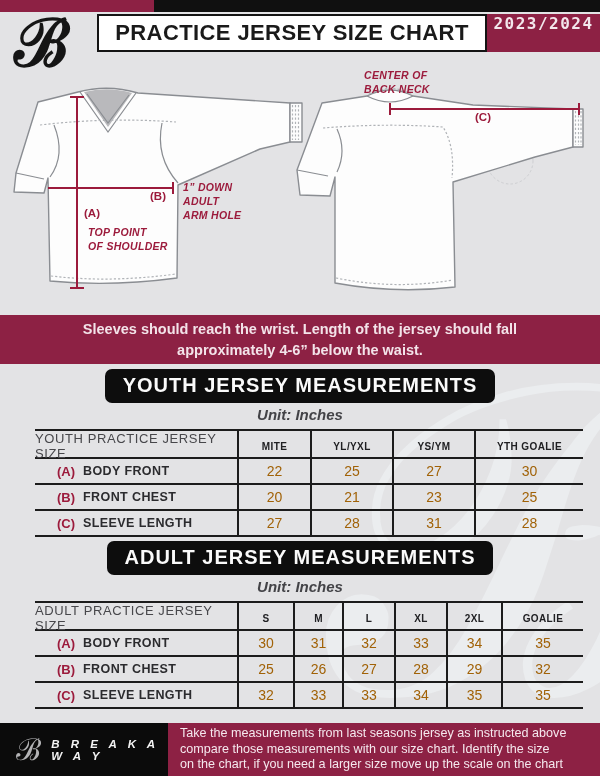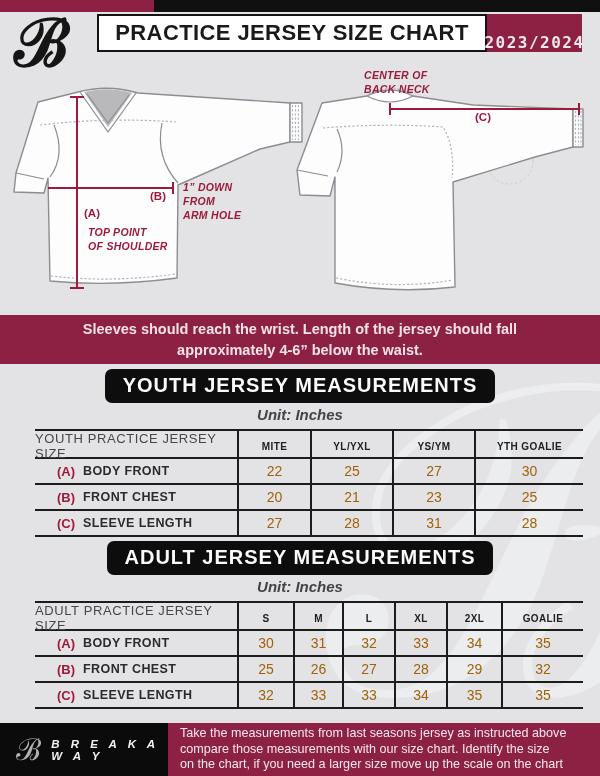--- a/index.html
+++ b/index.html
@@ -7,22 +7,22 @@
   .page { position:relative; width:600px; height:776px; margin:0 auto; background:#e3e3e5; overflow:hidden; }
 
   
   .topstrip { position:absolute; top:0; left:0; width:600px; height:12px; background:#101010; z-index:2; }
   .topstrip .maroon-seg { position:absolute; left:0; top:0; width:154px; height:12px; background:#8d2144; }
   .brand-logo-top { position:absolute; left:14px; top:0px; font-family:"DejaVu Serif", serif; font-weight:bold;
                     font-size:66px; line-height:86px; color:#151515; z-index:3; }
   .titlebox { position:absolute; left:97px; top:14px; width:390px; height:38px; background:#ffffff;
               border:2px solid #141414; display:flex; align-items:center; justify-content:center; z-index:3; }
   .titlebox span { font-size:22px; font-weight:800; letter-spacing:0.4px; color:#1a1a1a; white-space:nowrap; }
-  .yearbox { position:absolute; left:487px; top:14px; width:95px; height:38px; background:#8d2144;
-             display:flex; align-items:flex-end; justify-content:center; z-index:3; }
+  .yearbox { position:absolute; left:487px; top:14px; width:113px; height:38px; background:#8d2144;
+             display:flex; align-items:flex-start; justify-content:center; z-index:3; }
   .yearbox span { font-family:"DejaVu Sans Mono", monospace; font-size:16px; font-weight:bold;
                   letter-spacing:1.5px; color:#f3e7ec; }
 
   
   .watermark { position:absolute; left:325px; top:330px; font-family:"DejaVu Serif", serif; font-size:430px;
                line-height:430px; color:#ebedef; z-index:0; user-select:none; }
 
   
   .diagram-layer { position:absolute; left:0; top:0; width:600px; height:776px; z-index:1; }
   .jersey-svg { position:absolute; }
@@ -130,21 +130,21 @@
     <div class="mline" style="left:578px; top:103px; width:2px; height:12px;"></div>
 
     <div class="ann ann-key" style="left:84px; top:207px;">(A)</div>
     <div class="ann ann-note" style="left:88px; top:225px;">
       <div>TOP POINT</div>
       <div>OF SHOULDER</div>
     </div>
     <div class="ann ann-key" style="left:150px; top:190px;">(B)</div>
     <div class="ann ann-note" style="left:183px; top:180px;">
       <div>1” DOWN</div>
-      <div>FROM</div>
+      <div>ADULT</div>
       <div>ARM HOLE</div>
     </div>
     <div class="ann ann-key" style="left:475px; top:111px;">(C)</div>
     <div class="ann ann-note" style="left:364px; top:68px;">
       <div>CENTER OF</div>
       <div>BACK NECK</div>
     </div>
   </div>
 
   <div class="notice">

